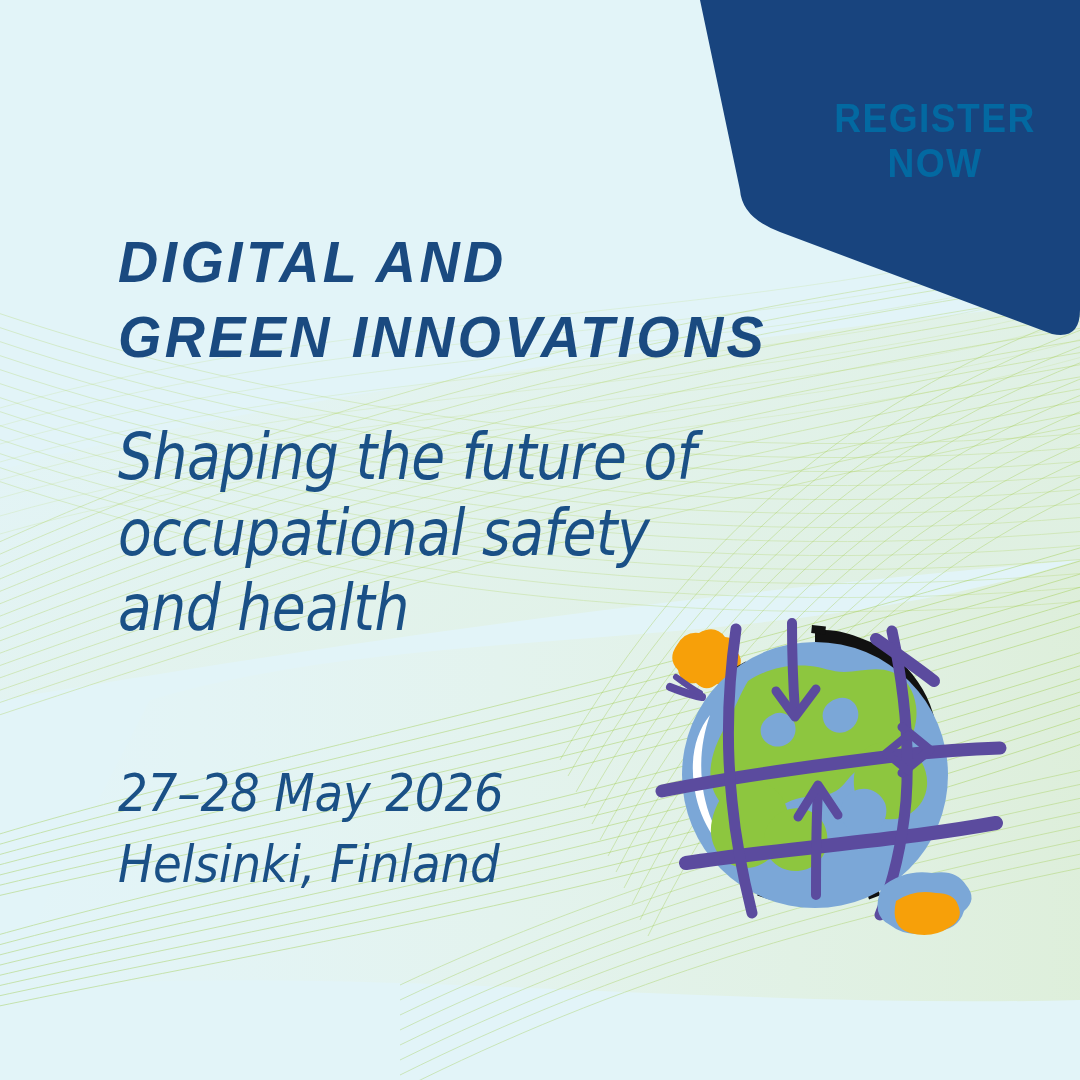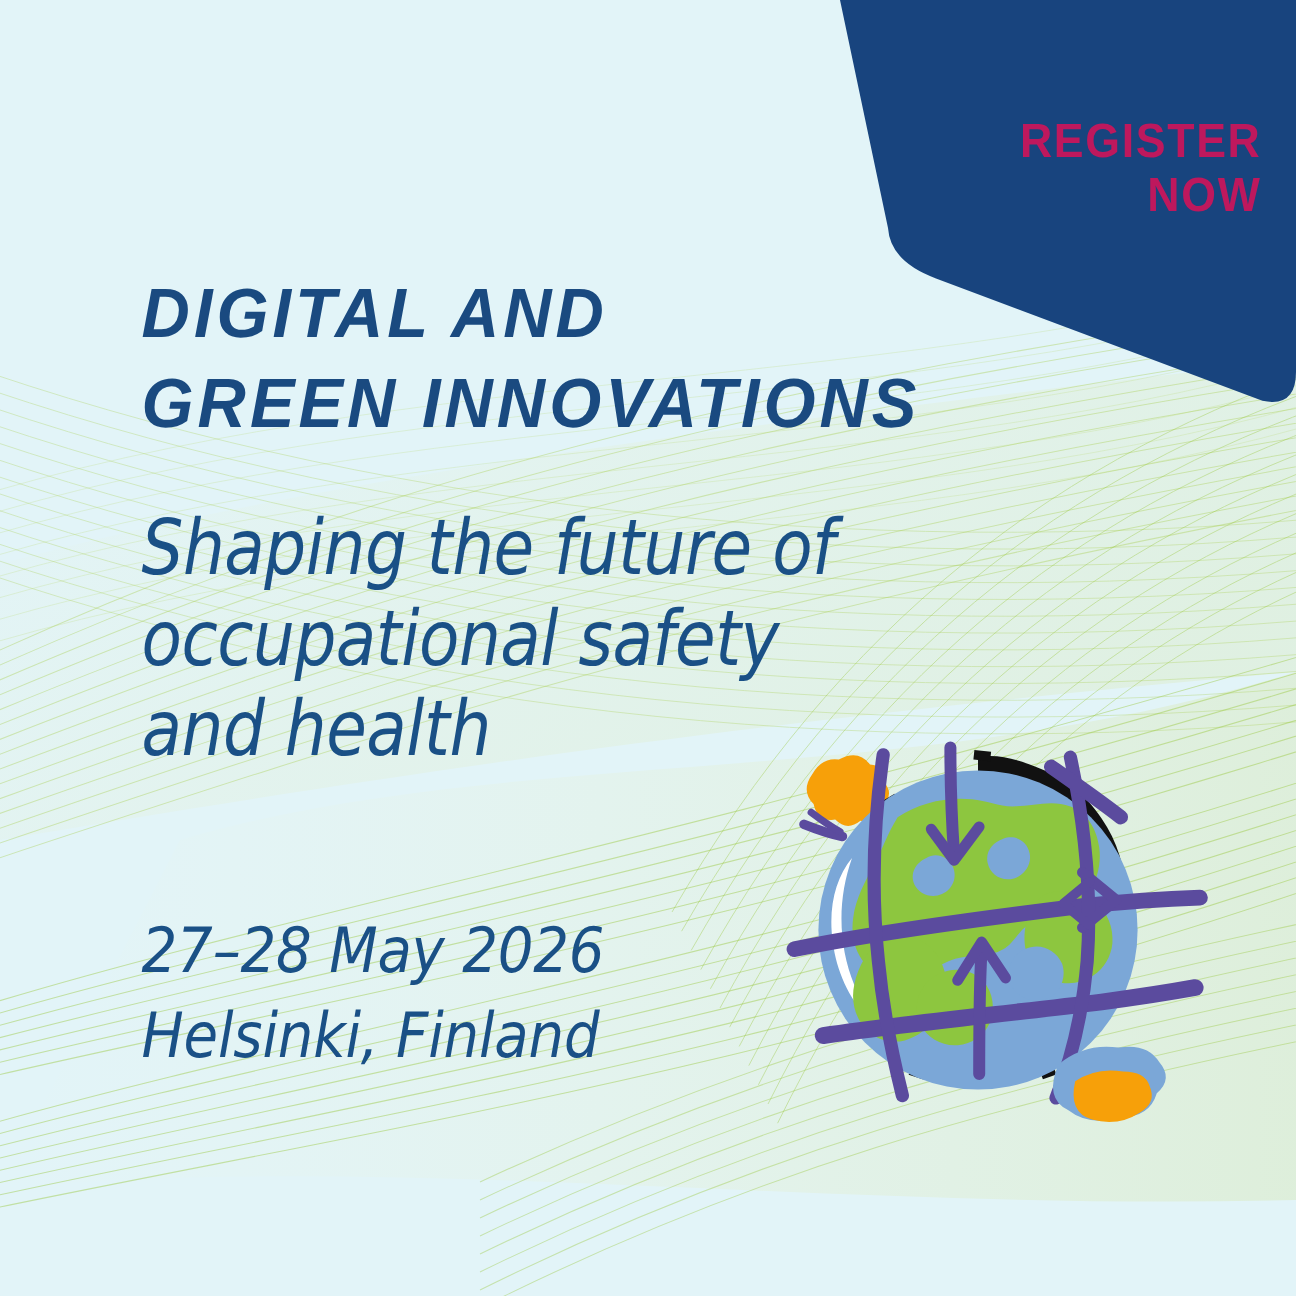--- a/index.html
+++ b/index.html
@@ -23,22 +23,22 @@
     position:absolute;
     top:0; left:660px;
     width:420px; height:340px;
     pointer-events:auto;
   }
   #register-badge svg { display:block; width:100%; height:100%; }
   .badge-text-wrap {
     position:absolute;
     top:96px; left:150px;
     width:250px;
-    text-align:right;
-    color:#be185d;
+    text-align:center;
+    color:#0369a1;
   }
   .badge-line {
     display:block;
     font-family:"Liberation Sans", sans-serif;
     font-weight:bold;
     font-size:40px;
     line-height:1.12;
     letter-spacing:1.5px;
     transform:scaleX(0.93);
     transform-origin:center;

